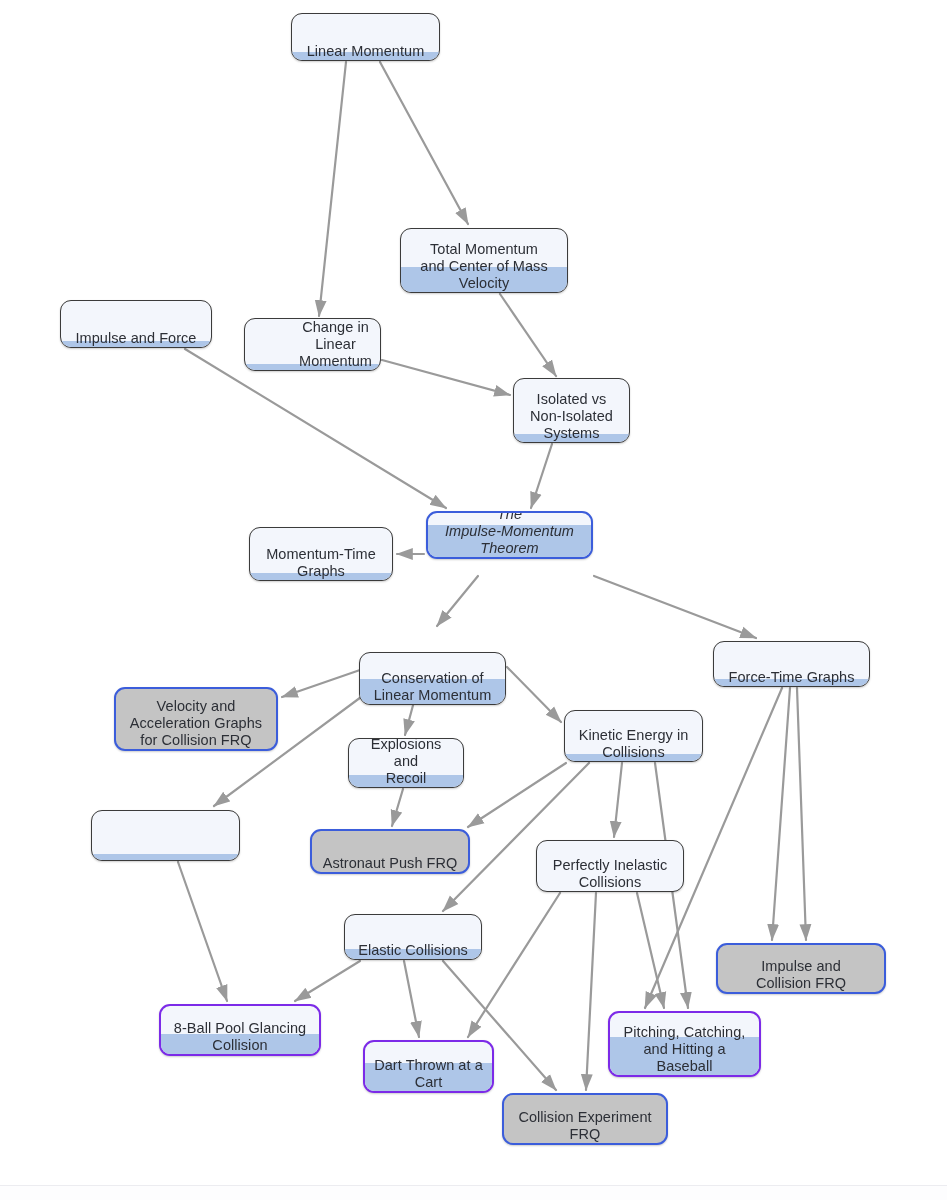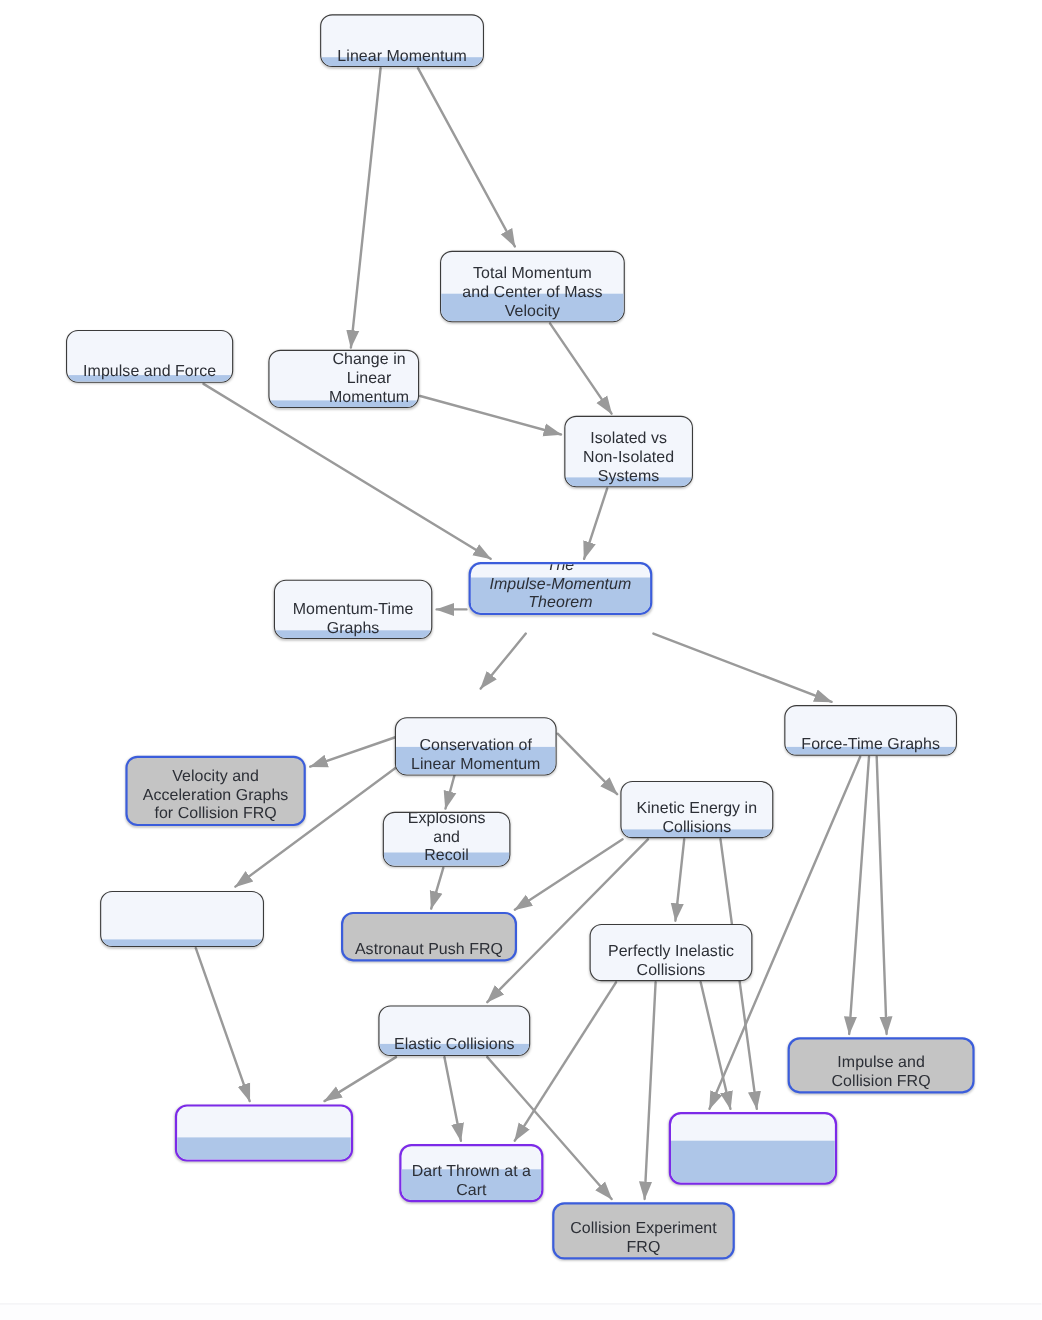--- a/index.html
+++ b/index.html
@@ -201,23 +201,28 @@
         <div class="fill" style="height: 22%;"></div>
         <div class="node-label">Elastic Collisions</div>
       </div>
       <div class="node b-blue f-gray" style="left: 716px; top: 943px; width: 170px; height: 51px;">
         <div class="fill" style="height: 0%;"></div>
         <div class="node-label">Impulse and
 Collision FRQ</div>
       </div>
       <div class="node b-purple" style="left: 159px; top: 1004px; width: 162px; height: 52px;">
         <div class="fill" style="height: 42%;"></div>
+        <div class="node-label">8-Ball Pool Glancing
+Collision</div>
       </div>
       <div class="node b-purple" style="left: 608px; top: 1011px; width: 153px; height: 66px;">
         <div class="fill" style="height: 62%;"></div>
+        <div class="node-label">Pitching, Catching,
+and Hitting a
+Baseball</div>
       </div>
       <div class="node b-purple" style="left: 363px; top: 1040px; width: 131px; height: 53px;">
         <div class="fill" style="height: 58%;"></div>
         <div class="node-label">Dart Thrown at a
 Cart</div>
       </div>
       <div class="node b-blue f-gray" style="left: 502px; top: 1093px; width: 166px; height: 52px;">
         <div class="fill" style="height: 0%;"></div>
         <div class="node-label">Collision Experiment
 FRQ</div>

